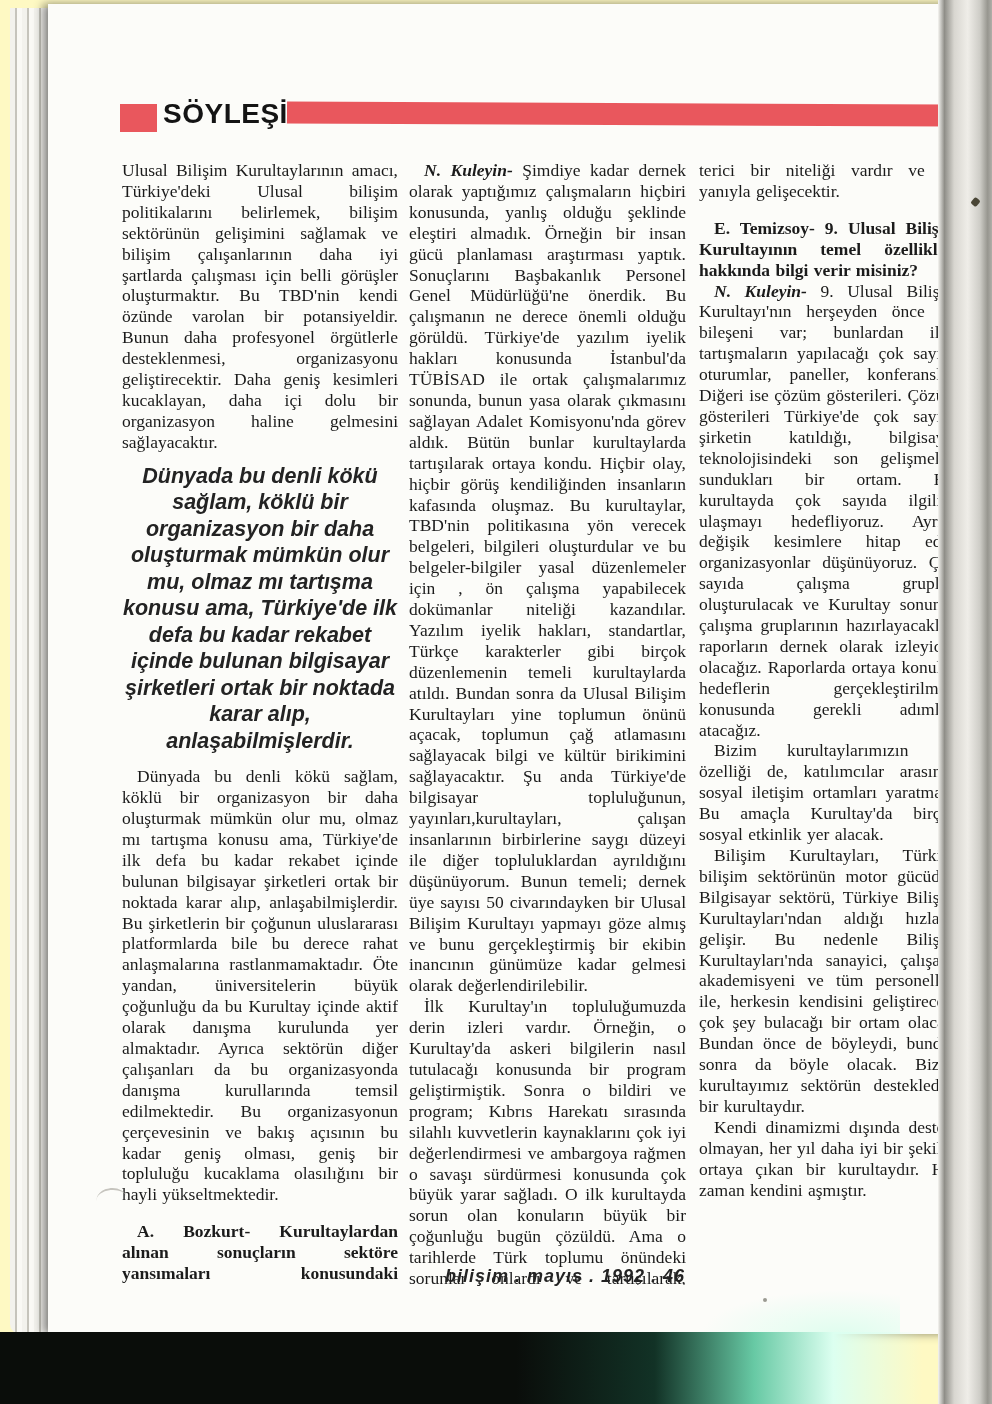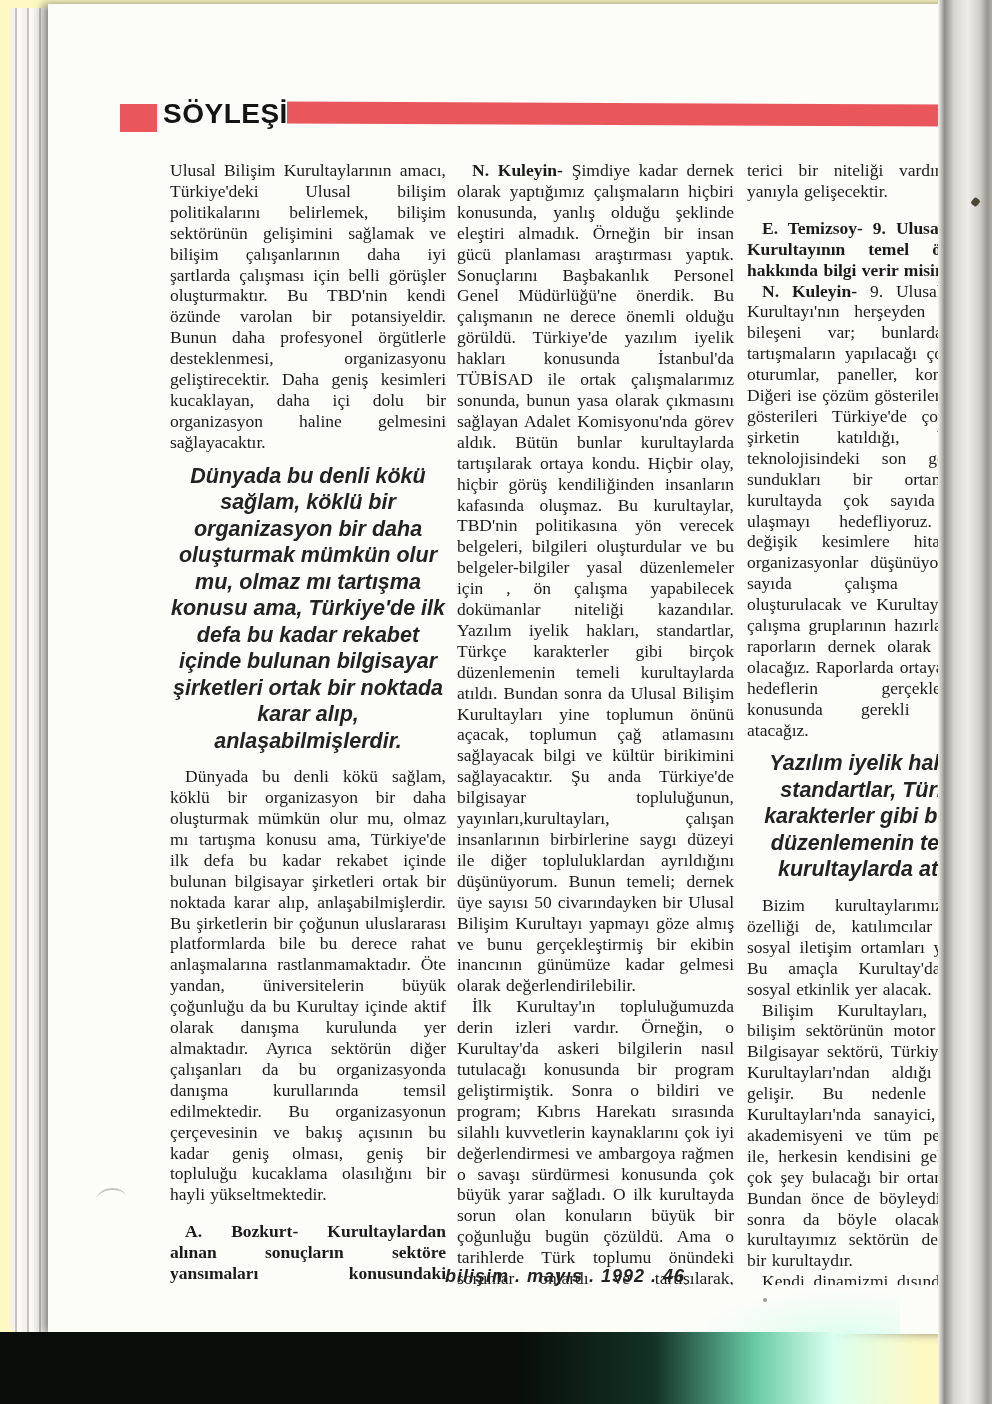--- a/index.html
+++ b/index.html
@@ -26,29 +26,29 @@
     background:radial-gradient(ellipse at 70% 100%, rgba(200,255,230,.55), rgba(255,255,255,0) 70%);}
 
   
   .kicker-square{position:absolute;left:120px;top:104px;width:37px;height:28px;background:#e9575d;}
   .kicker-title{position:absolute;left:163px;top:98px;margin:0;
     font-family:"Liberation Sans",sans-serif;font-weight:700;font-size:28px;letter-spacing:.5px;color:#141414;}
   .kicker-bar{position:absolute;left:287px;top:103px;width:661px;height:22px;background:#e9575d;
     transform:rotate(.25deg);}
 
   
-  .col{position:absolute;top:160px;height:1125px;overflow:hidden;margin-left:48px;}
+  .col{position:absolute;top:160px;height:1125px;overflow:hidden;}
   .col1{left:122px;width:276px;}
   .col2{left:409px;width:277px;}
   .col3{left:699px;width:259px;}
 
   .body{font-size:17.5px;line-height:20.9px;text-align:justify;color:#1b1b1b;margin:0;
         word-spacing:1px;}
   .indent{text-indent:15px;}
-  .bold{font-weight:700;}
+  .bold{font-weight:700;font-style:italic;}
   .question{font-weight:700;margin-top:16px;}
   .pullquote{font-family:"Liberation Sans",sans-serif;font-style:italic;font-weight:700;
     font-size:21.5px;line-height:26.5px;text-align:center;color:#232323;margin:10px 0 12px;}
 
   .footer{position:absolute;left:400px;top:1266px;width:330px;margin:0;text-align:center;
     font-family:"Liberation Sans",sans-serif;font-weight:700;font-style:italic;
     font-size:18px;letter-spacing:1px;color:#232323;}
 
   
   .speck{position:absolute;left:972px;top:198px;width:7px;height:8px;background:#4a4636;
@@ -78,21 +78,20 @@
 
   <div class="col col2">
     <p class="body indent"><span class="bold">N. Kuleyin-</span> <span>Şimdiye kadar dernek olarak yaptığımız çalışmaların hiçbiri konusunda, yanlış olduğu şeklinde eleştiri almadık. Örneğin bir insan gücü planlaması araştırması yaptık. Sonuçlarını Başbakanlık Personel Genel Müdürlüğü'ne önerdik. Bu çalışmanın ne derece önemli olduğu görüldü. Türkiye'de yazılım iyelik hakları konusunda İstanbul'da TÜBİSAD ile ortak çalışmalarımız sonunda, bunun yasa olarak çıkmasını sağlayan Adalet Komisyonu'nda görev aldık. Bütün bunlar kurultaylarda tartışılarak ortaya kondu. Hiçbir olay, hiçbir görüş kendiliğinden insanların kafasında oluşmaz. Bu kurultaylar, TBD'nin politikasına yön verecek belgeleri, bilgileri oluşturdular ve bu belgeler-bilgiler yasal düzenlemeler için , ön çalışma yapabilecek dokümanlar niteliği kazandılar. Yazılım iyelik hakları, standartlar, Türkçe karakterler gibi birçok düzenlemenin temeli kurultaylarda atıldı. Bundan sonra da Ulusal Bilişim Kurultayları yine toplumun önünü açacak, toplumun çağ atlamasını sağlayacak bilgi ve kültür birikimini sağlayacaktır. Şu anda Türkiye'de bilgisayar topluluğunun, yayınları,kurultayları, çalışan insanlarının birbirlerine saygı düzeyi ile diğer topluluklardan ayrıldığını düşünüyorum. Bunun temeli; dernek üye sayısı 50 civarındayken bir Ulusal Bilişim Kurultayı yapmayı göze almış ve bunu gerçekleştirmiş bir ekibin inancının günümüze kadar gelmesi olarak değerlendirilebilir.</span></p>
     <p class="body indent">İlk Kurultay'ın topluluğumuzda derin izleri vardır. Örneğin, o Kurultay'da askeri bilgilerin nasıl tutulacağı konusunda bir program geliştirmiştik. Sonra o bildiri ve program; Kıbrıs Harekatı sırasında silahlı kuvvetlerin kaynaklarını çok iyi değerlendirmesi ve ambargoya rağmen o savaşı sürdürmesi konusunda çok büyük yarar sağladı. O ilk kurultayda sorun olan konuların büyük bir çoğunluğu bugün çözüldü. Ama o tarihlerde Türk toplumu önündeki sorunlar onlardı ve tartışılarak, geliştirilerek çözüldü. Kurultayların toplumu yönlendirici, yol gös-</p>
   </div>
 
   <div class="col col3">
     <p class="body">terici bir niteliği vardır ve bu yanıyla gelişecektir.</p>
     <p class="body question indent">E. Temizsoy- 9. Ulusal Bilişim Kurultayının temel özellikleri hakkında bilgi verir misiniz?</p>
     <p class="body indent"><span class="bold">N. Kuleyin-</span> <span>9. Ulusal Bilişim Kurultayı'nın herşeyden önce iki bileşeni var; bunlardan ilki; tartışmaların yapılacağı çok sayıda oturumlar, paneller, konferanslar. Diğeri ise çözüm gösterileri. Çözüm gösterileri Türkiye'de çok sayıda şirketin katıldığı, bilgisayar teknolojisindeki son gelişmeleri sundukları bir ortam. Biz kurultayda çok sayıda ilgiliye ulaşmayı hedefliyoruz. Ayrıca değişik kesimlere hitap eden organizasyonlar düşünüyoruz. Çok sayıda çalışma grupları oluşturulacak ve Kurultay sonunda çalışma gruplarının hazırlayacakları raporların dernek olarak izleyicisi olacağız. Raporlarda ortaya konulan hedeflerin gerçekleştirilmesi konusunda gerekli adımları atacağız.</span></p>
-    <p class="pullquote">Yazılım iyelik hakları, standartlar, Türkçe karakterler gibi birçok düzenlemenin temeli kurultaylarda atıldı.</p>
     <p class="body indent">Bizim kurultaylarımızın bir özelliği de, katılımcılar arasında sosyal iletişim ortamları yaratması. Bu amaçla Kurultay'da birçok sosyal etkinlik yer alacak.</p>
     <p class="body indent">Bilişim Kurultayları, Türkiye bilişim sektörünün motor gücüdür. Bilgisayar sektörü, Türkiye Bilişim Kurultayları'ndan aldığı hızlarla gelişir. Bu nedenle Bilişim Kurultayları'nda sanayici, çalışanı, akademisyeni ve tüm personelleri ile, herkesin kendisini geliştireceği çok şey bulacağı bir ortam olacak. Bundan önce de böyleydi, bundan sonra da böyle olacak. Bizim kurultayımız sektörün desteklediği bir kurultaydır.</p>
     <p class="body indent">Kendi dinamizmi dışında desteği olmayan, her yıl daha iyi bir şekilde ortaya çıkan bir kurultaydır. Her zaman kendini aşmıştır.</p>
   </div>
 
   <p class="footer">bilişim . mayıs . 1992 . 46</p>
 
   <div class="gutter"></div>
   <div class="bottom-fade"></div>
   <div class="bottom-band"></div>

